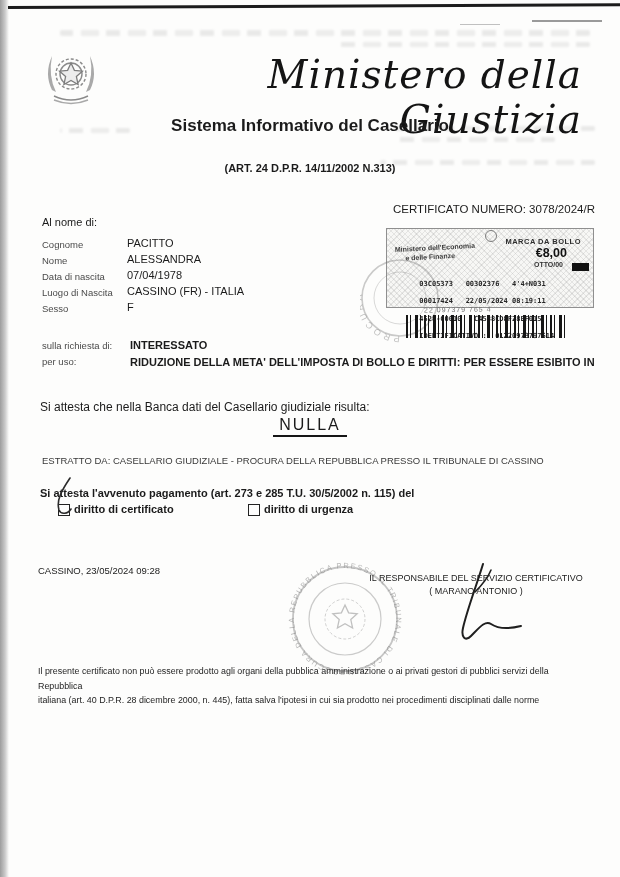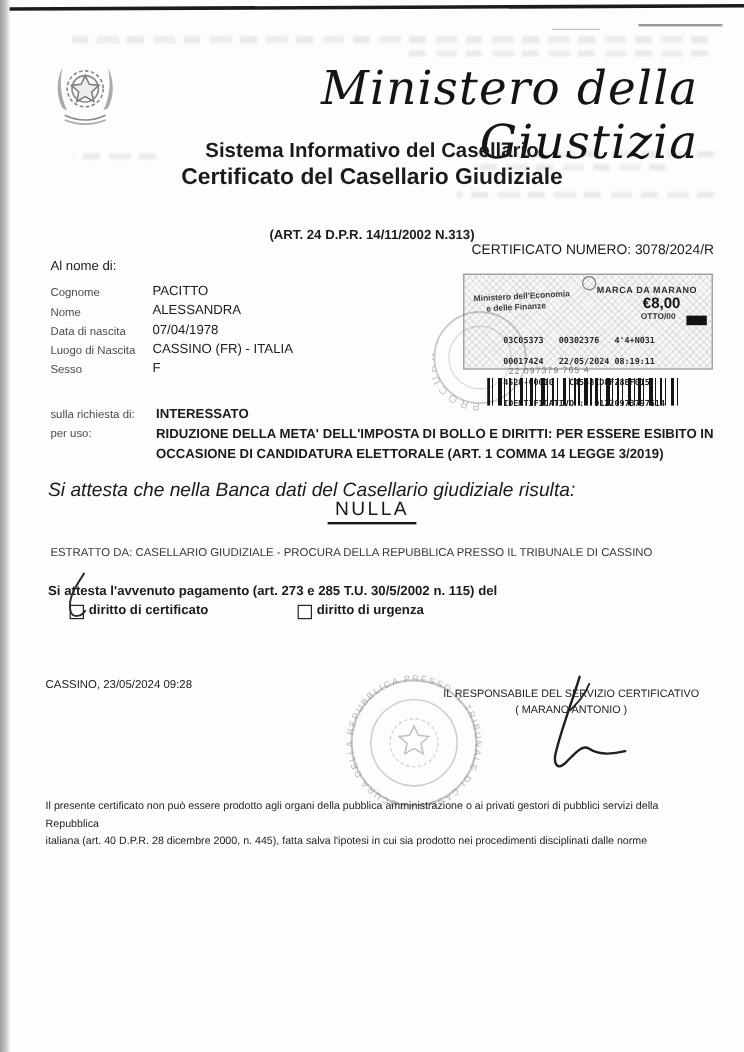--- a/index.html
+++ b/index.html
@@ -24,21 +24,21 @@
   .b3{left:395px;top:126px;width:200px;height:5px;}
   .b4{left:395px;top:137px;width:160px;height:5px;}
   .b5{left:380px;top:160px;width:215px;height:5px;}
   .b6{left:60px;top:128px;width:70px;height:5px;}
 
   .emblem{position:absolute;left:42px;top:46px;}
   .script-title{position:absolute;left:108px;top:52px;width:474px;text-align:right;
     font-family:"DejaVu Serif",serif;font-style:italic;font-size:39px;letter-spacing:1px;color:#141414;}
   .sub1{position:absolute;left:0;top:116px;width:620px;text-align:center;font-size:17px;font-weight:bold;}
   .sub2{position:absolute;left:0;top:137px;width:620px;text-align:center;font-size:19px;font-weight:bold;}
-  .sub3{position:absolute;left:0;top:162px;width:620px;text-align:center;font-size:11px;font-weight:bold;margin-top:28px;}
+  .sub3{position:absolute;left:0;top:162px;width:620px;text-align:center;font-size:11px;font-weight:bold;}
 
   .cert-number{position:absolute;left:393px;top:203px;font-size:11.5px;}
   .alnome{position:absolute;left:42px;top:216px;font-size:11px;}
   .flabel{position:absolute;left:42px;font-size:9.5px;color:#4a4a4a;}
   .fvalue{position:absolute;left:127px;font-size:11px;font-weight:normal;}
 
   
   .bollo{position:absolute;left:386px;top:228px;width:206px;height:78px;
     border:1px solid #8f8f8f;background:
     repeating-linear-gradient(45deg,rgba(140,140,140,.18) 0 1px,rgba(0,0,0,0) 1px 4px),
@@ -55,21 +55,21 @@
     font-size:7px;font-weight:bold;color:#262626;line-height:1.25;white-space:pre;}
 
   .stamp-small{position:absolute;left:360px;top:248px;opacity:.65;}
   .serial{position:absolute;left:424px;top:306px;font-size:7px;color:#6f6f6f;transform:rotate(-1deg);letter-spacing:1px;}
   .barcode{position:absolute;left:406px;top:315px;width:160px;height:23px;
     background:repeating-linear-gradient(90deg,#161616 0 2px,rgba(0,0,0,0) 2px 4px,#161616 4px 5px,rgba(0,0,0,0) 5px 9px,#161616 9px 12px,rgba(0,0,0,0) 12px 14px,#161616 14px 15px,rgba(0,0,0,0) 15px 18px);}
 
   .rlabel{position:absolute;left:42px;font-size:9.5px;color:#4a4a4a;}
   .rvalue{position:absolute;left:130px;font-size:11px;font-weight:bold;line-height:1.55;}
 
-  .attest{position:absolute;left:40px;top:400px;font-size:16px;font-style:italic;}
+  .attest{position:absolute;left:40px;top:400px;font-size:12px;}
   .nulla{position:absolute;left:0;top:416px;width:620px;text-align:center;}
   .nulla span{display:inline-block;font-size:16px;letter-spacing:2px;border-bottom:2px solid #161616;padding:0 6px 1px;}
 
   .estratto{position:absolute;left:42px;top:455px;font-size:9.5px;color:#383838;}
   .payline{position:absolute;left:40px;top:487px;font-size:11px;font-weight:bold;}
   .cb{position:absolute;top:504px;width:10px;height:10px;border:1.5px solid #222;}
   .cb1{left:58px;} .cb2{left:248px;}
   .cblabel{position:absolute;top:503px;font-size:11px;font-weight:bold;}
   .cbl1{left:74px;} .cbl2{left:264px;}
   .penstroke{position:absolute;left:46px;top:476px;}
@@ -106,21 +106,20 @@
         <path d="M10,44 Q2,28 10,10 Q6,30 14,46 Z" fill="#a9a9a9" stroke="none"></path>
         <path d="M48,44 Q56,28 48,10 Q52,30 44,46 Z" fill="#a9a9a9" stroke="none"></path>
         <path d="M12,50 Q29,58 46,50" stroke="#8a8a8a"></path>
         <path d="M12,54 Q29,61 46,54" stroke="#a9a9a9"></path>
       </g>
       <path d="M29,17 L32.4,24.3 L40.4,25.2 L34.4,30.6 L36.1,38.5 L29,34.5 L21.9,38.5 L23.6,30.6 L17.6,25.2 L25.6,24.3 Z" fill="#ededed" stroke="#7c7c7c" stroke-width="1.3"></path>
     </svg>
   </div>
   <div class="script-title">Ministero della Giustizia</div>
   <div class="sub1">Sistema Informativo del Casellario</div>
-  <div class="sub2">Certificato del Casellario Giudiziale</div>
   <div class="sub3">(ART. 24 D.P.R. 14/11/2002 N.313)</div>
 
   <div class="cert-number">CERTIFICATO NUMERO: 3078/2024/R</div>
 
   <div class="alnome">Al nome di:</div>
   <div class="flabel" style="top:239px">Cognome</div>
   <div class="fvalue" style="top:237px">PACITTO</div>
   <div class="flabel" style="top:255px">Nome</div>
   <div class="fvalue" style="top:253px">ALESSANDRA</div>
   <div class="flabel" style="top:271px">Data di nascita</div>
@@ -129,21 +128,21 @@
   <div class="fvalue" style="top:285px">CASSINO (FR) - ITALIA</div>
   <div class="flabel" style="top:303px">Sesso</div>
   <div class="fvalue" style="top:301px">F</div>
 
   <div class="bollo">
     <div class="bollo-emblem"></div>
     <div class="bollo-agency">
       <span>Ministero dell'Economia</span><br>
       <span style="margin-left:10px">e delle Finanze</span>
     </div>
-    <div class="bollo-type">MARCA DA MARANO</div>
+    <div class="bollo-type">MARCA DA BOLLO</div>
     <div class="bollo-amount">€8,00</div>
     <div class="bollo-words">OTTO/00</div>
     <div class="bollo-black"></div>
     <div class="bollo-codes">
       <span>03C05373   00302376   4'4+N031</span><br>
       <span>00017424   22/05/2024 08:19:11</span><br>
       <span>4528-C0010   C4538CD8FZ8EF015</span><br>
       <span>IDENTIFICATIVO :  01220973797614</span>
     </div>
   </div>
@@ -161,21 +160,20 @@
     </svg>
   </div>
   <div class="serial">22 097379 765 4</div>
   <div class="barcode"></div>
 
   <div class="rlabel" style="top:340px">sulla richiesta di:</div>
   <div class="rvalue" style="top:337px">INTERESSATO</div>
   <div class="rlabel" style="top:356px">per uso:</div>
   <div class="rvalue" style="top:354px;width:470px">
     <span>RIDUZIONE DELLA META' DELL'IMPOSTA DI BOLLO E DIRITTI: PER ESSERE ESIBITO IN</span><br>
-    <span>OCCASIONE DI CANDIDATURA ELETTORALE (ART. 1 COMMA 14 LEGGE 3/2019)</span>
   </div>
 
   <div class="attest">Si attesta che nella Banca dati del Casellario giudiziale risulta:</div>
   <div class="nulla"><span>NULLA</span></div>
 
   <div class="estratto">ESTRATTO DA: CASELLARIO GIUDIZIALE - PROCURA DELLA REPUBBLICA PRESSO IL TRIBUNALE DI CASSINO</div>
 
   <div class="payline">Si attesta l'avvenuto pagamento (art. 273 e 285 T.U. 30/5/2002 n. 115) del</div>
   <div class="cb cb1"></div>
   <div class="cblabel cbl1">diritto di certificato</div>

